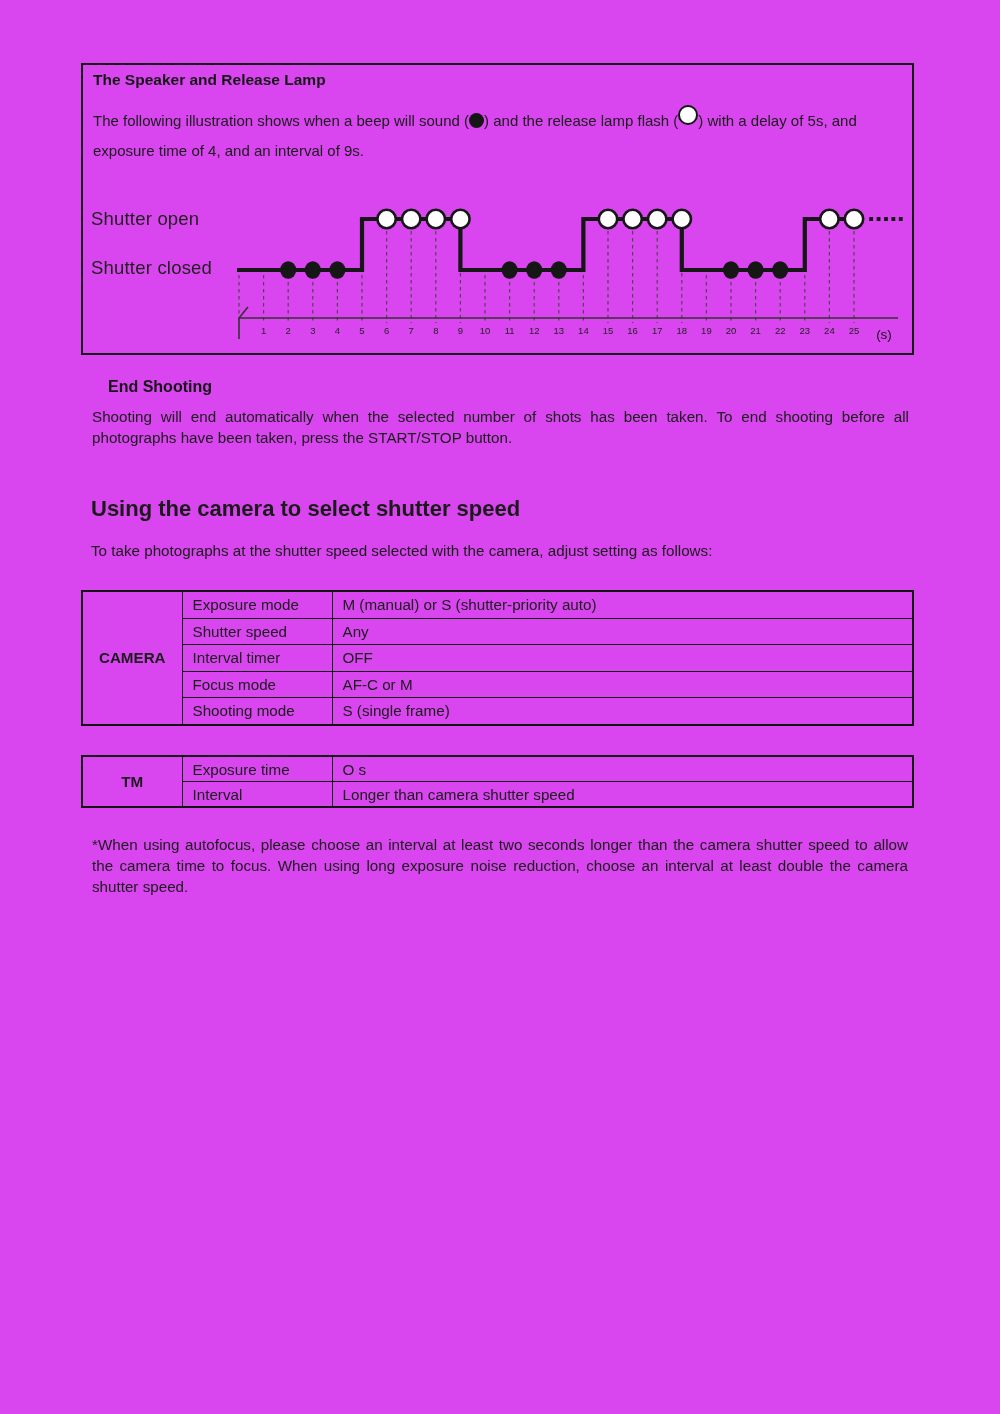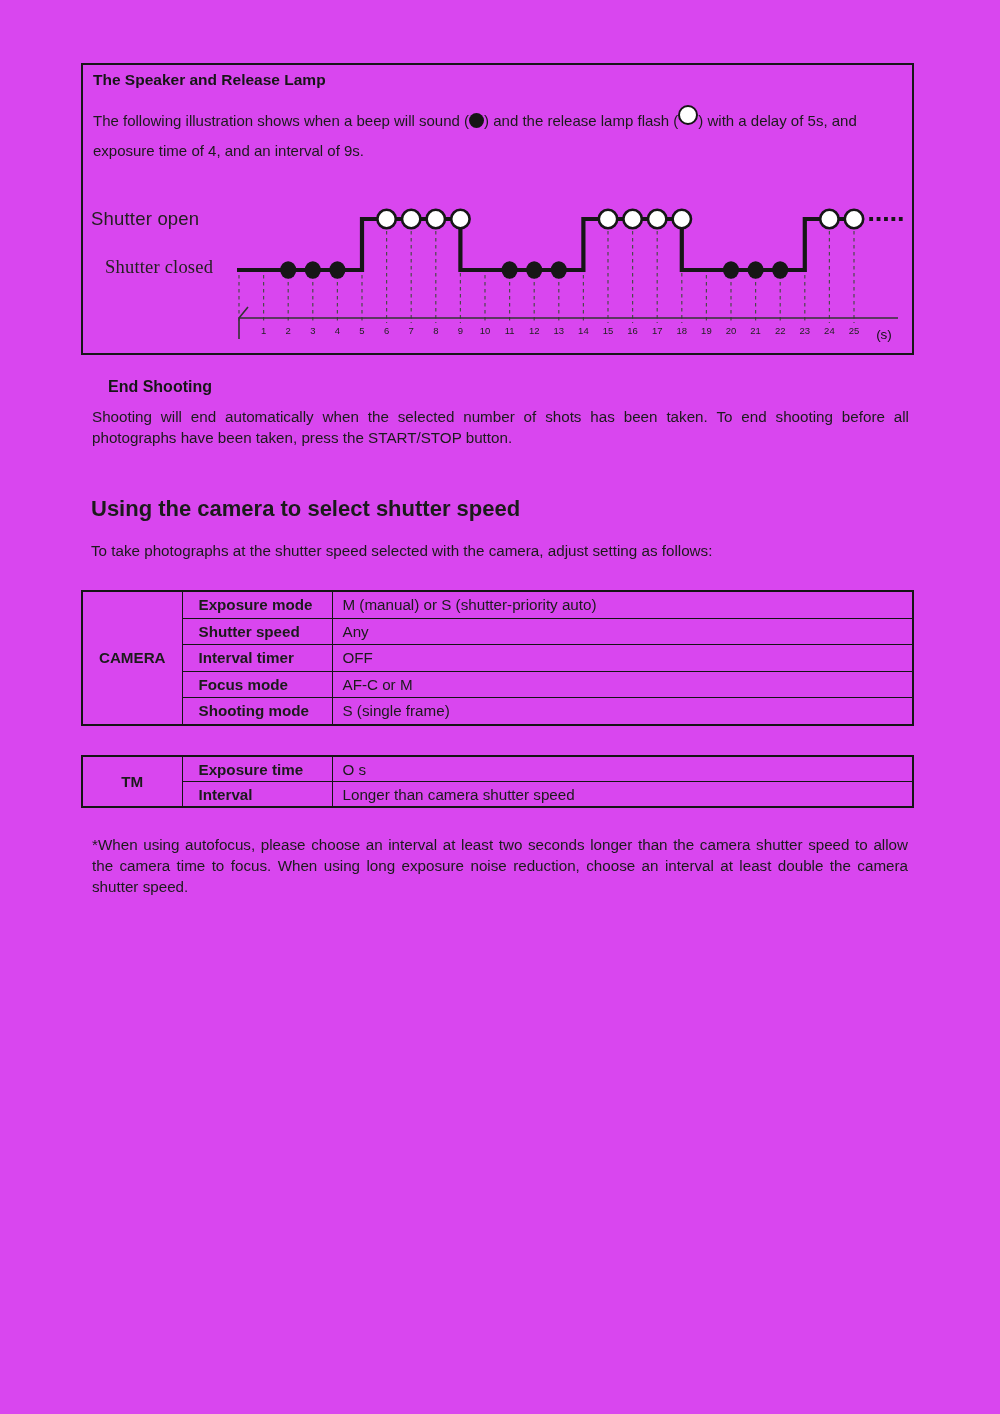--- a/index.html
+++ b/index.html
@@ -7,40 +7,40 @@
         font-family:"Liberation Sans","DejaVu Sans",sans-serif;color:#1d1d1d;overflow:hidden;}
 
   
   .speaker-box{position:absolute;left:81px;top:63px;width:829px;height:288px;border:2px solid #161616;}
   .box-title{position:absolute;left:10px;top:6px;font-size:15.5px;font-weight:bold;color:#161616;}
   .box-para{position:absolute;left:10px;top:40px;width:814px;font-size:15px;line-height:30px;color:#1b1b1b;}
   .beep-dot{display:inline-block;width:15px;height:15px;background:#161616;border-radius:50%;vertical-align:-2px;}
   .lamp-ring{display:inline-block;width:16px;height:16px;border:2.6px solid #161616;background:#fff;border-radius:50%;vertical-align:1px;}
   .shutter-label{position:absolute;font-size:18.5px;color:#242021;letter-spacing:.2px;}
   #lbl-open{left:8px;top:143px;}
-  #lbl-closed{left:22px;top:192px;font-family:Liberation Serif, serif;}
+  #lbl-closed{left:8px;top:192px;}
   #timing-svg{position:absolute;left:0;top:132px;}
 
   
   .section-heading{position:absolute;font-size:16px;font-weight:bold;color:#161616;}
   .big-heading{position:absolute;font-size:22px;font-weight:bold;color:#1b1b1b;}
   .para{position:absolute;font-size:15.2px;line-height:21px;color:#1b1b1b;}
   .just{text-align:justify;}
   #end-heading{left:108px;top:378px;}
   #end-para{left:92px;top:406px;width:817px;}
   #camera-heading{left:91px;top:496px;}
   #camera-intro{left:91px;top:540px;width:830px;}
   #footnote{left:92px;top:834px;width:816px;}
 
   
   .dtable{position:absolute;left:81px;border-collapse:collapse;table-layout:fixed;width:833px;
           font-size:15.2px;color:#1b1b1b;border:2.5px solid #141414;}
   .dtable td{border:1.5px solid #141414;vertical-align:middle;padding:0 4px 0 10px;}
   .dtable td.rowhead{text-align:center;font-weight:bold;padding:0;}
-  .dtable td.lbl{font-weight:bold;padding-left:16px;}
+  .dtable td.lbl{font-weight:normal;padding-left:10px;}
   #camera-table{top:590px;}
   #camera-table td{height:25.5px;}
   #tm-table{top:755px;}
   #tm-table td{height:24px;}
 </style>
 </head>
 <body>
 
 <div class="page">
 

